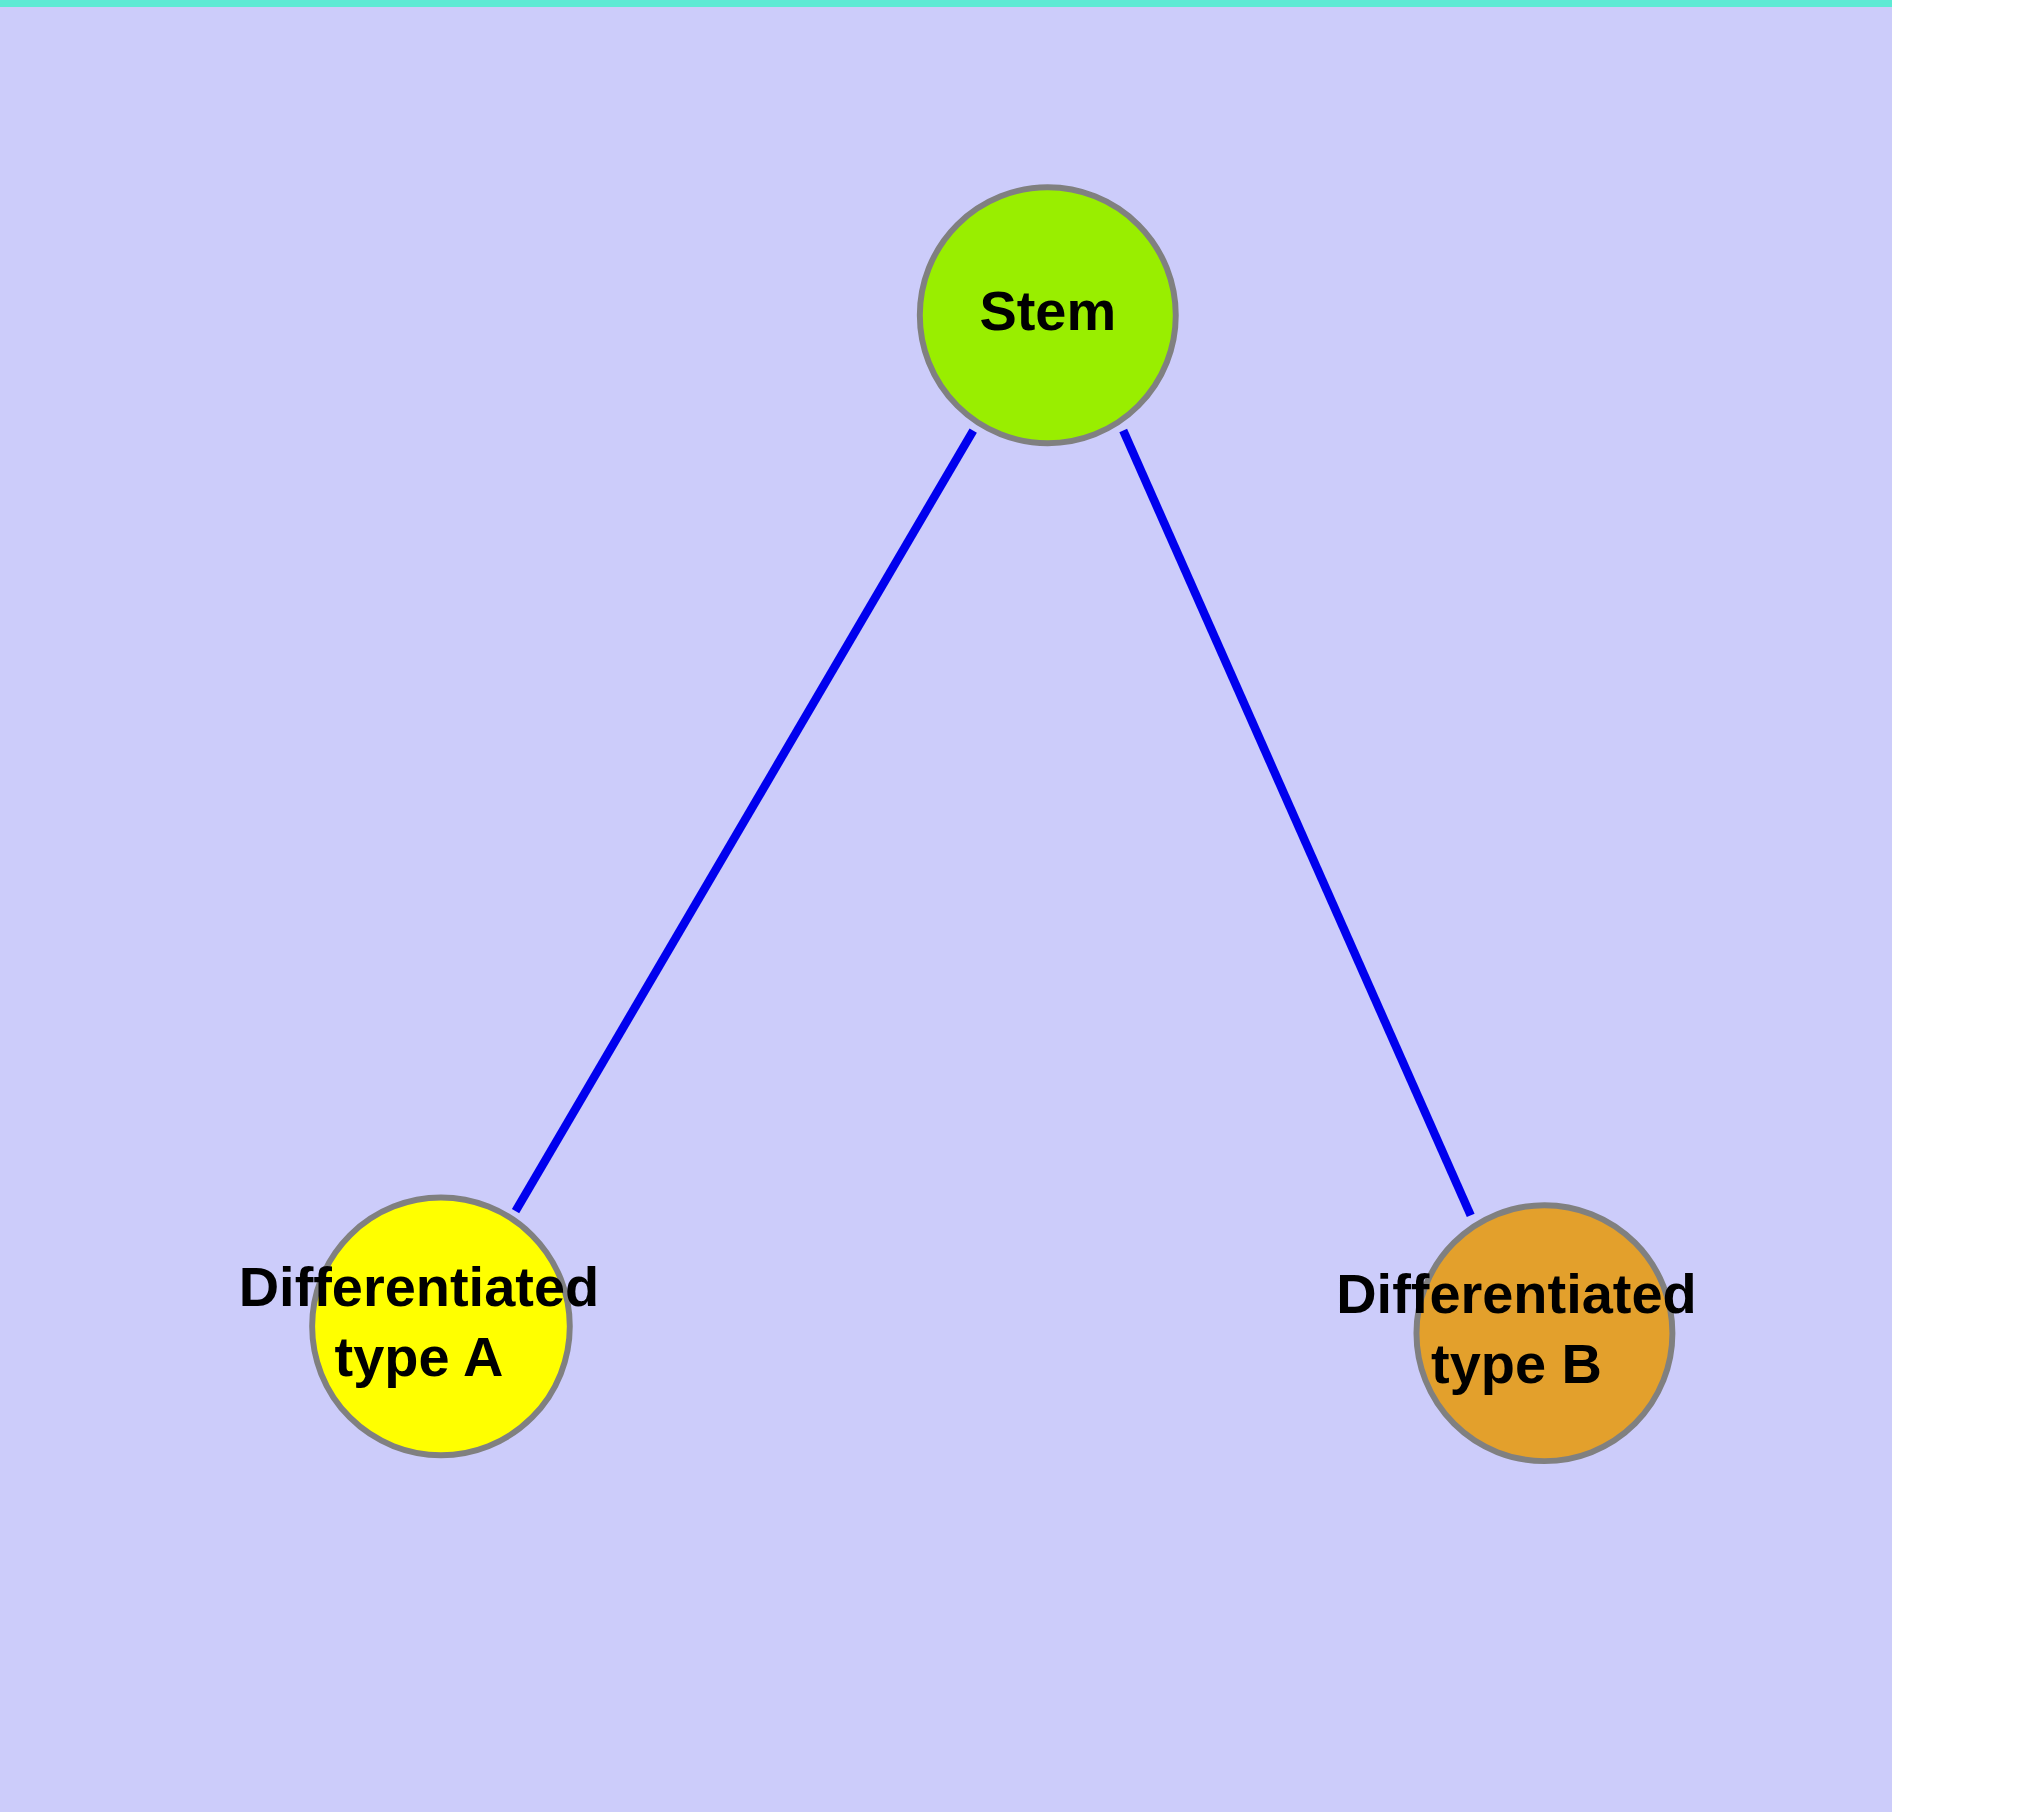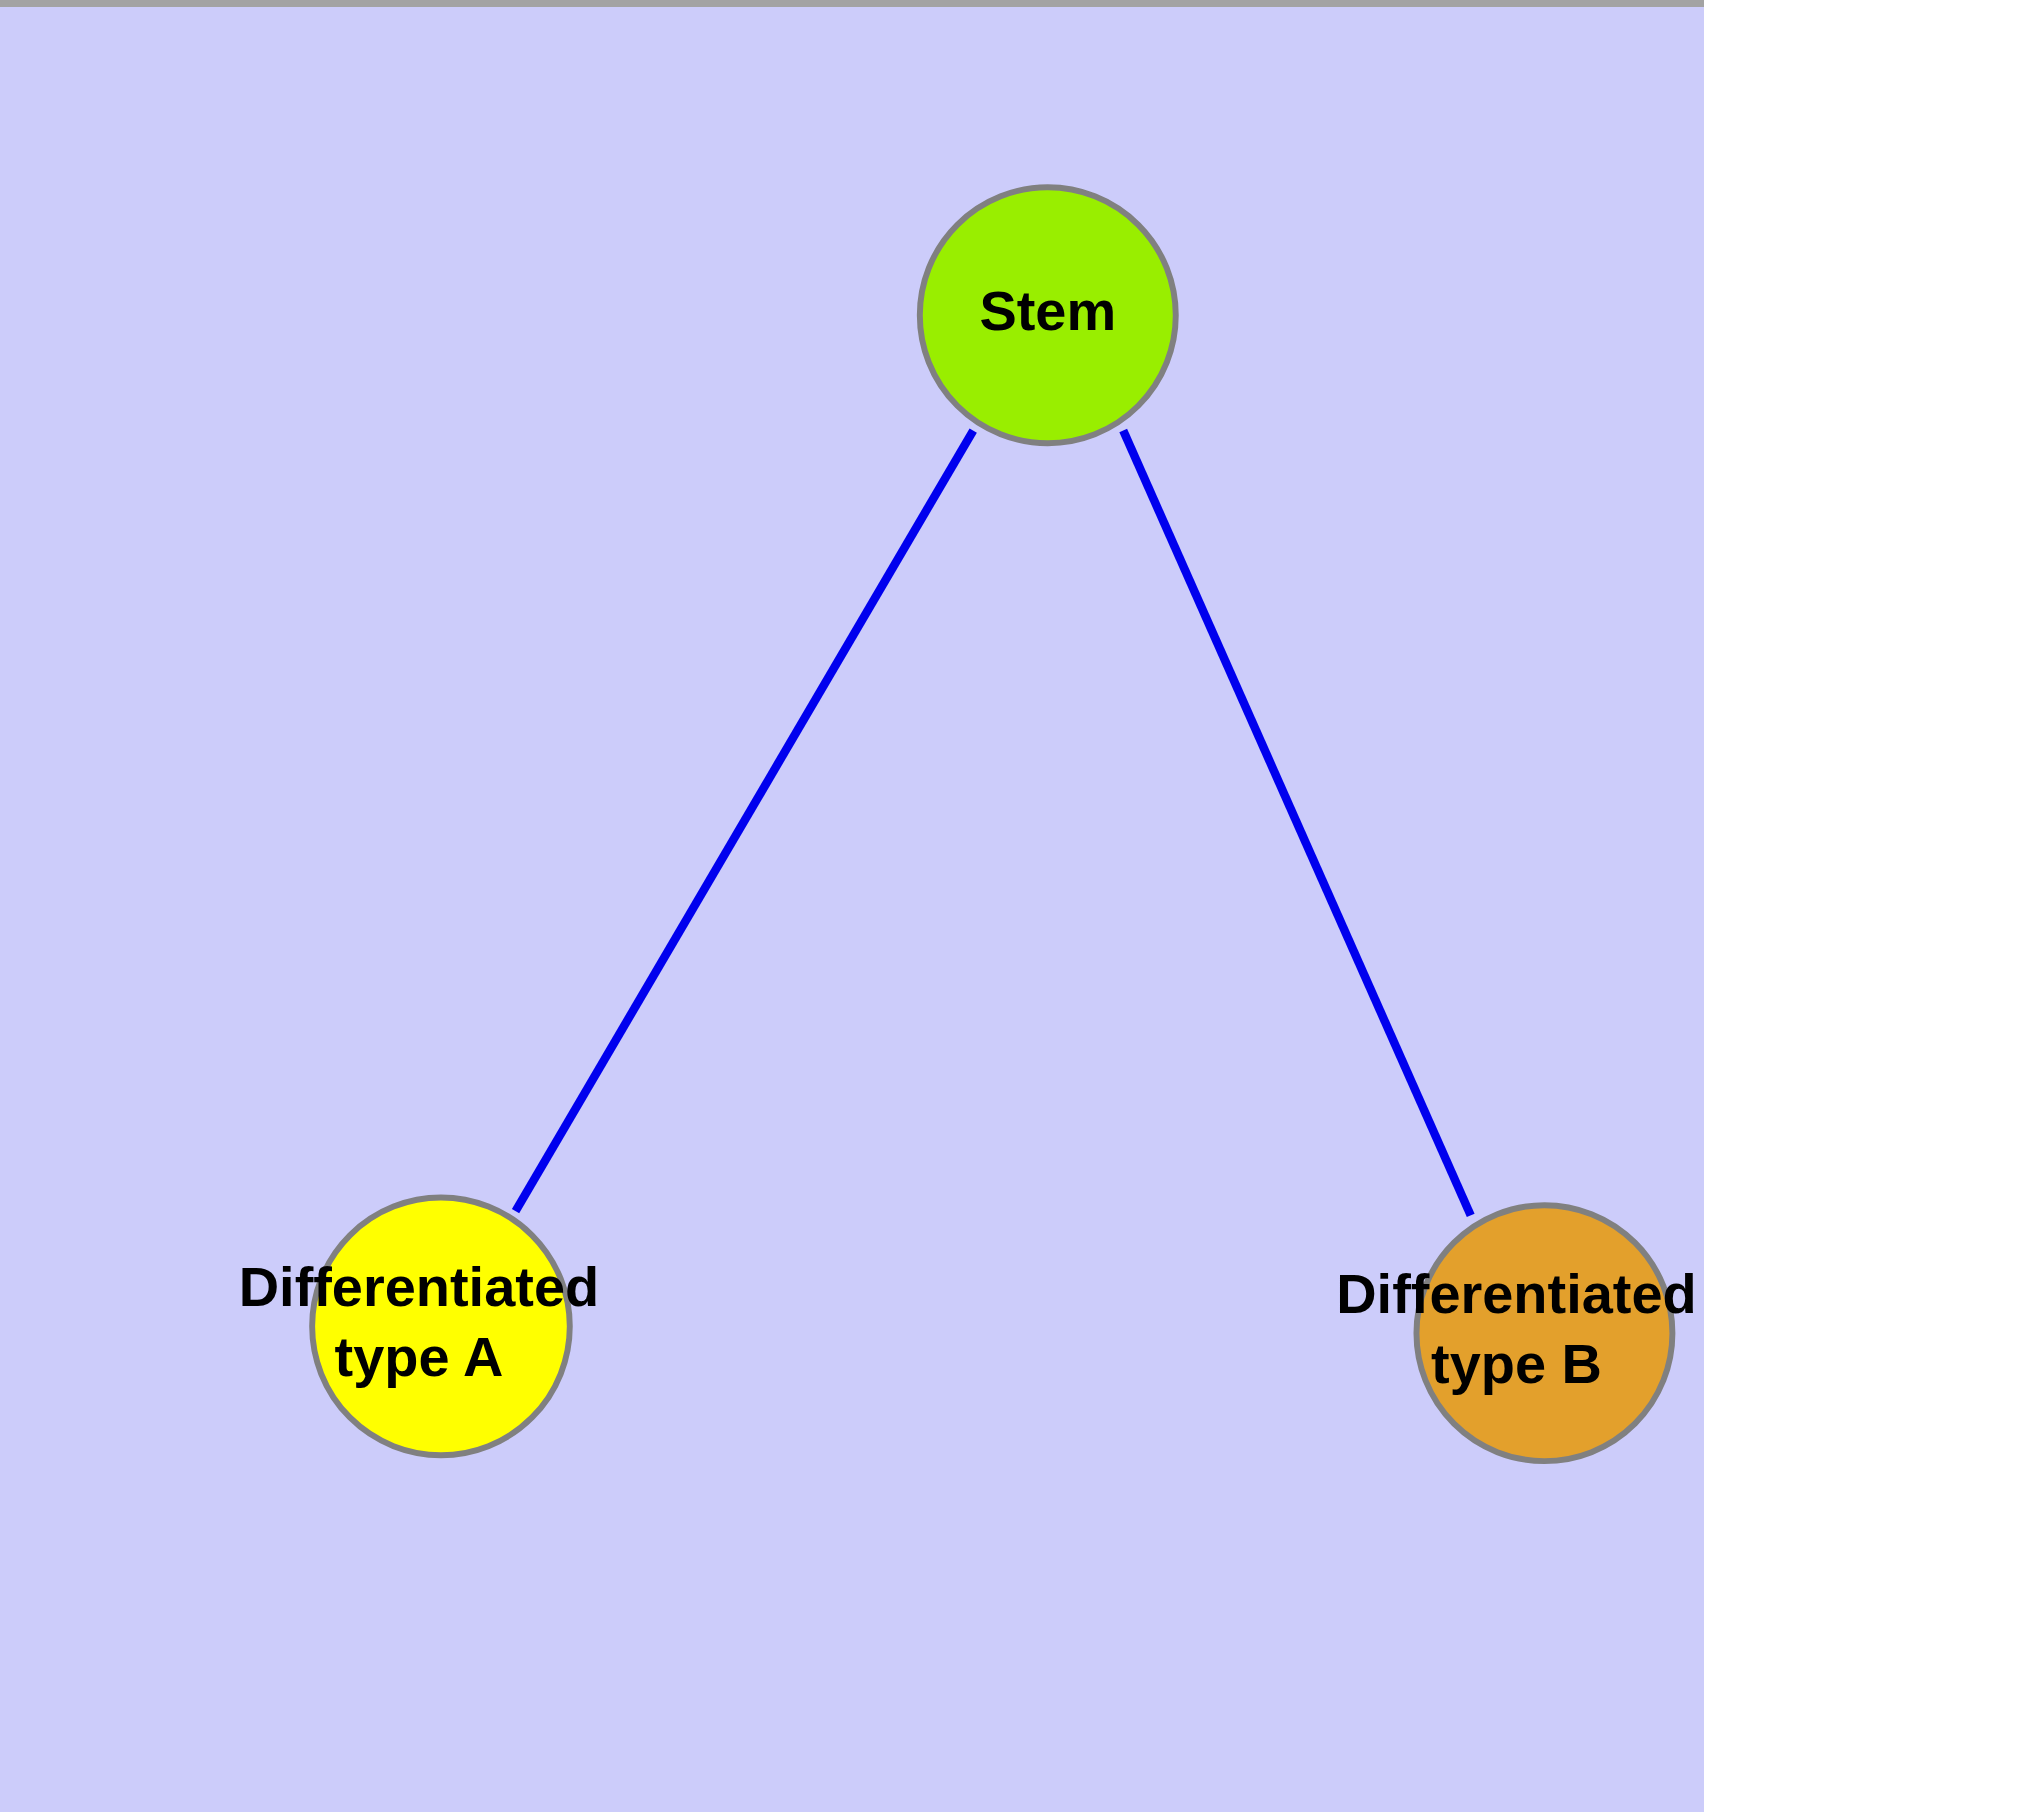--- a/index.html
+++ b/index.html
@@ -34,21 +34,21 @@
     font-weight: bold;
     fill: #000000;
     text-anchor: middle;
     font-family: "Liberation Sans", "DejaVu Sans", sans-serif;
     dominant-baseline: middle;
   }
 </style>
 </head>
 <body>
 
-<div id="canvas" style="width: 1704px; height: 1812px; background: #a3a3a3;">
+<div id="canvas" style="width: 1892px; height: 1812px; background: #5eead4;">
 
   <div id="plot-background" style="background: rgb(204, 204, 250);"></div>
 
   <svg id="graph-svg" viewBox="0 0 2384 2138" xmlns="http://www.w3.org/2000/svg">
     <g id="edges-layer">
         <line x1="1148" y1="508" x2="608" y2="1429" stroke="#0000ee" stroke-width="10" stroke-linecap="butt"></line>
         <line x1="1325" y1="508" x2="1735" y2="1434" stroke="#0000ee" stroke-width="10" stroke-linecap="butt"></line>
       </g>
     <g id="nodes-layer">
         <circle cx="1236" cy="372" r="151" fill="#99ee00" stroke="#808080" stroke-width="7"></circle>

